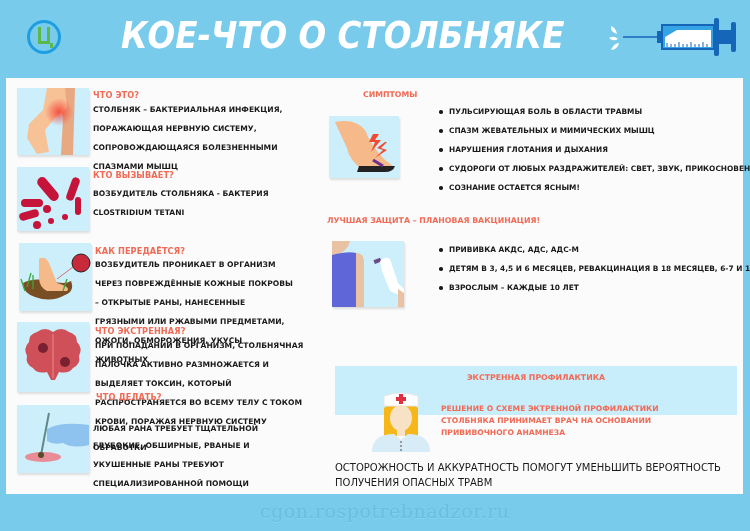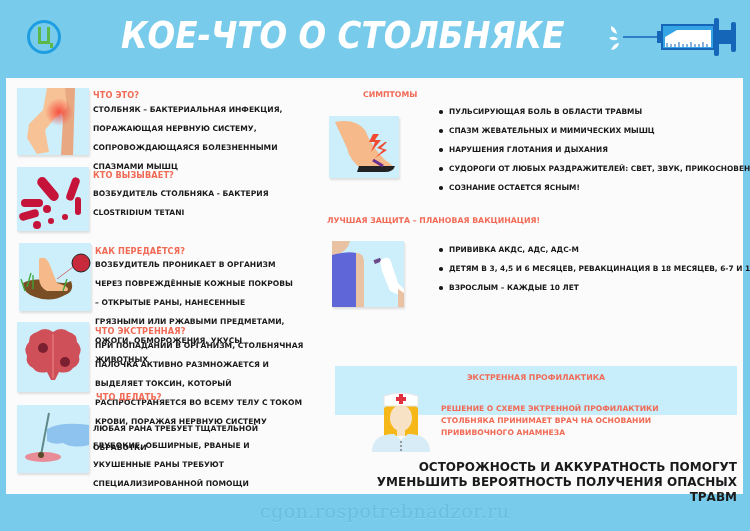--- a/index.html
+++ b/index.html
@@ -22,21 +22,21 @@
   .section-title { position: absolute; color: #f06a55; font-weight: bold; font-size: 7.8px; }
   .bullets { position: absolute; list-style: none; }
   .bullets li { position: relative; font-weight: bold; font-size: 7.4px; color: #1a1a1a; padding-left: 11px; height: 19px; line-height: 12px; white-space: nowrap; }
   .bullets li:before { content: ""; position: absolute; left: 1px; top: 4px; width: 3.5px; height: 3.5px; border-radius: 50%; background: #1a1a1a; }
 
   .emerg { position: absolute; left: 335px; top: 318px; width: 402px; height: 49px; background: #c8eefc; text-align: center; margin-top: 48px; }
   .emerg .h { color: #f06a55; font-weight: bold; font-size: 7.8px; margin-top: 7px; }
   .emerg .b { color: #1a1a1a; font-weight: bold; font-size: 7.4px; line-height: 15px; margin-top: 4px; padding: 0 8px; }
 
   .doctor-note { position: absolute; left: 441px; top: 403px; width: 260px; color: #f06a55; font-weight: bold; font-size: 7.6px; line-height: 12px; }
-  .final { position: absolute; left: 335px; top: 460px; width: 402px; color: #1a1a1a; font-weight: bold; font-size: 12px; line-height: 15px; text-align: right; }
+  .final { position: absolute; left: 335px; top: 460px; width: 402px; color: #1a1a1a; font-weight: normal; font-size: 10px; line-height: 15px; text-align: left; }
 
   .watermark { position: absolute; left: 260px; top: 500px; font-family: "DejaVu Serif", serif; font-size: 19px; color: #6bbede; letter-spacing: 0.5px; text-shadow: 0 1px 0 #86d4ef; }
 </style>
 </head>
 <body>
 
 <div class="header">
   <div class="logo">
       <div class="ts"></div>
     </div>

